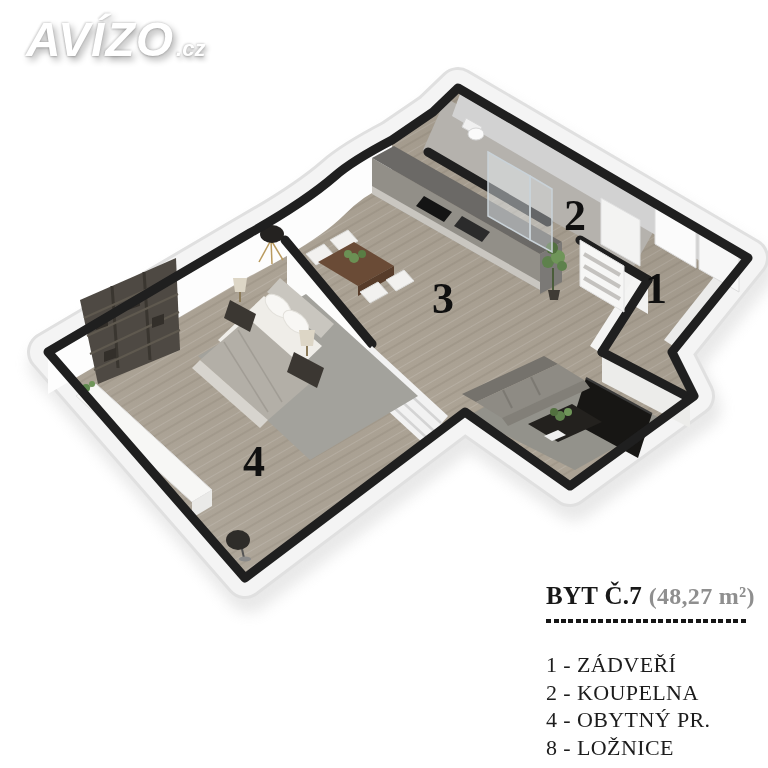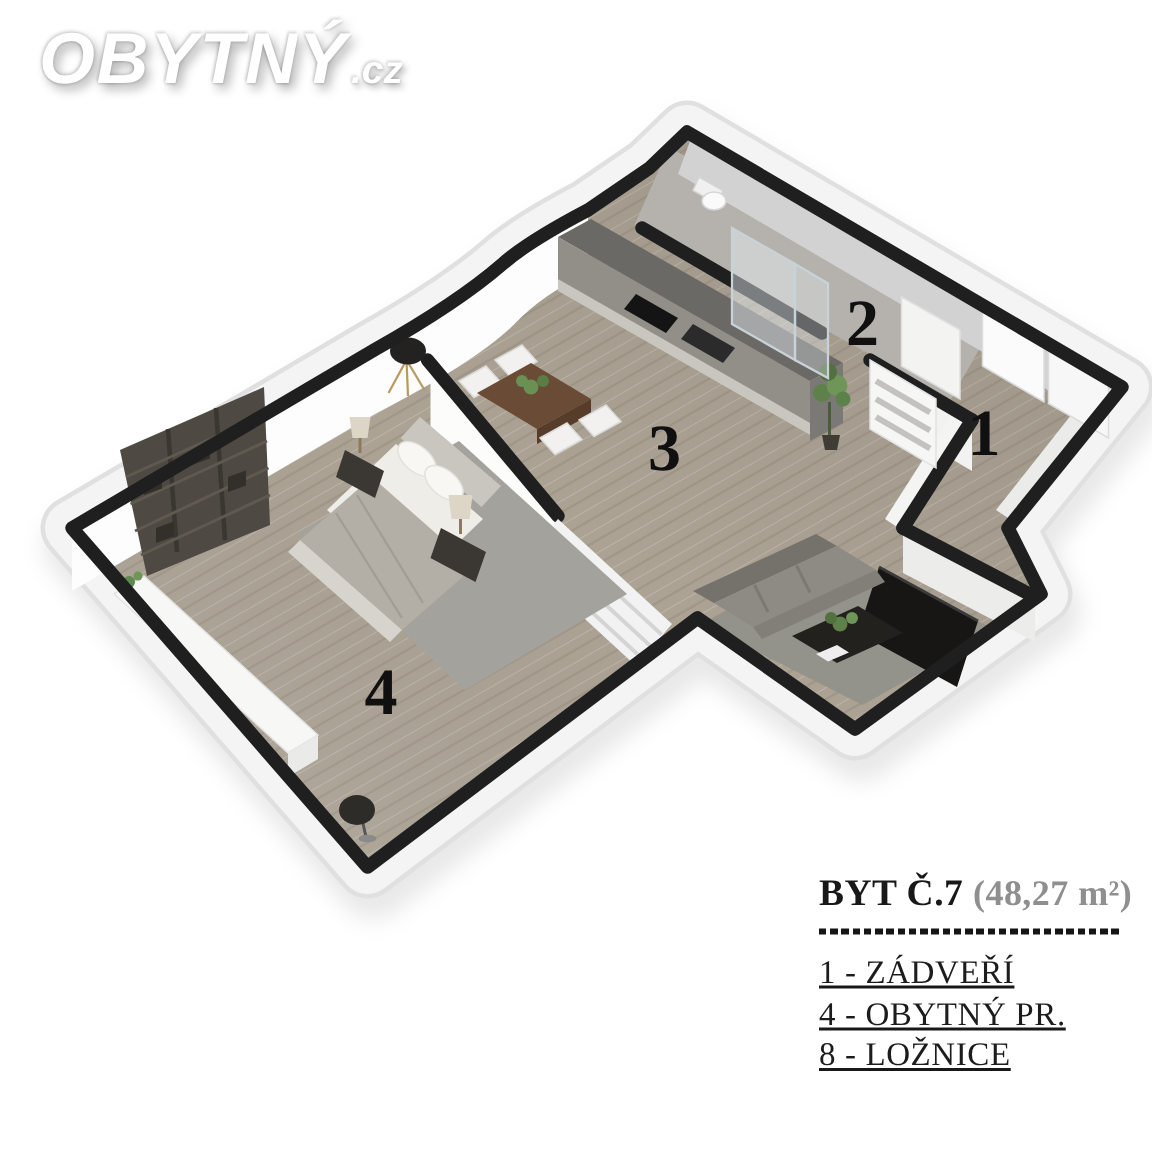--- a/index.html
+++ b/index.html
@@ -4,38 +4,38 @@
 <style>
   html,body{margin:0;padding:0;background:#ffffff;}
   body{width:768px;height:768px;position:relative;overflow:hidden;
        font-family:"Liberation Serif", serif;}
   
   .logo{position:absolute;left:26px;top:12px;white-space:nowrap;
         font-family:"Liberation Sans", sans-serif;font-weight:900;font-style:italic;
         color:#ffffff;user-select:none;}
   .logo .brand{font-size:48px;letter-spacing:1px;
         text-shadow:0 1px 2px rgba(0,0,0,.22), 3px 4px 7px rgba(0,0,0,.30), -1px -1px 2px rgba(0,0,0,.12);}
-  .logo .tld{font-size:26px;margin-left:2px;
+  .logo .tld{font-size:22px;margin-left:2px;
         text-shadow:0 1px 2px rgba(0,0,0,.22), 2px 3px 5px rgba(0,0,0,.30), -1px -1px 2px rgba(0,0,0,.12);}
   
   .plan{position:absolute;left:0;top:0;}
   
   .legend{position:absolute;left:546px;top:582px;width:208px;color:#181818;}
   .lg-title{font-size:25px;font-weight:700;letter-spacing:.3px;white-space:nowrap;}
   .lg-area{color:#8f8f8f;font-weight:700;font-size:24px;}
   .lg-divider{margin-top:9px;height:4px;width:202px;
        background:repeating-linear-gradient(90deg,#161616 0 5px,transparent 5px 7.5px);}
-  .lg-items{margin-top:11px;text-decoration:underline;}
+  .lg-items{margin-top:28px;}
   .lg-item{font-size:22px;line-height:27.5px;letter-spacing:.4px;color:#1c1c1c;white-space:nowrap;}
 </style>
 </head>
 <body>
 
 <div class="logo">
-  <span class="brand">OBYTNÝ</span><span class="tld">.cz</span>
+  <span class="brand">AVÍZO</span><span class="tld">.cz</span>
 </div>
 
 <svg class="plan" width="768" height="768" viewBox="0 0 768 768">
   <defs>
     <pattern id="planks" width="16" height="14" patternUnits="userSpaceOnUse" patternTransform="rotate(-30)">
       <rect width="16" height="14" fill="#aca395"></rect>
       <line x1="0" y1="0" x2="16" y2="0" stroke="rgba(255,255,255,.22)" stroke-width="1.2"></line>
       <line x1="0" y1="7" x2="16" y2="7" stroke="rgba(80,70,58,.16)" stroke-width="1.2"></line>
     </pattern>
     <linearGradient id="floorshade" x1="1" y1="0" x2="0" y2="1">
@@ -230,16 +230,17 @@
 </svg>
 
 <div class="legend">
   <div class="lg-title">
     <span>BYT Č.7</span>
     <span class="lg-area">(48,27 m²)</span>
   </div>
   <div class="lg-divider"></div>
   <div class="lg-items">
     <div class="lg-item">1 - ZÁDVEŘÍ</div>
+    <div class="lg-item">2 - KOUPELNA</div>
     <div class="lg-item">4 - OBYTNÝ PR.</div>
     <div class="lg-item">8 - LOŽNICE</div>
   </div>
 </div>
 
 </body></html>

